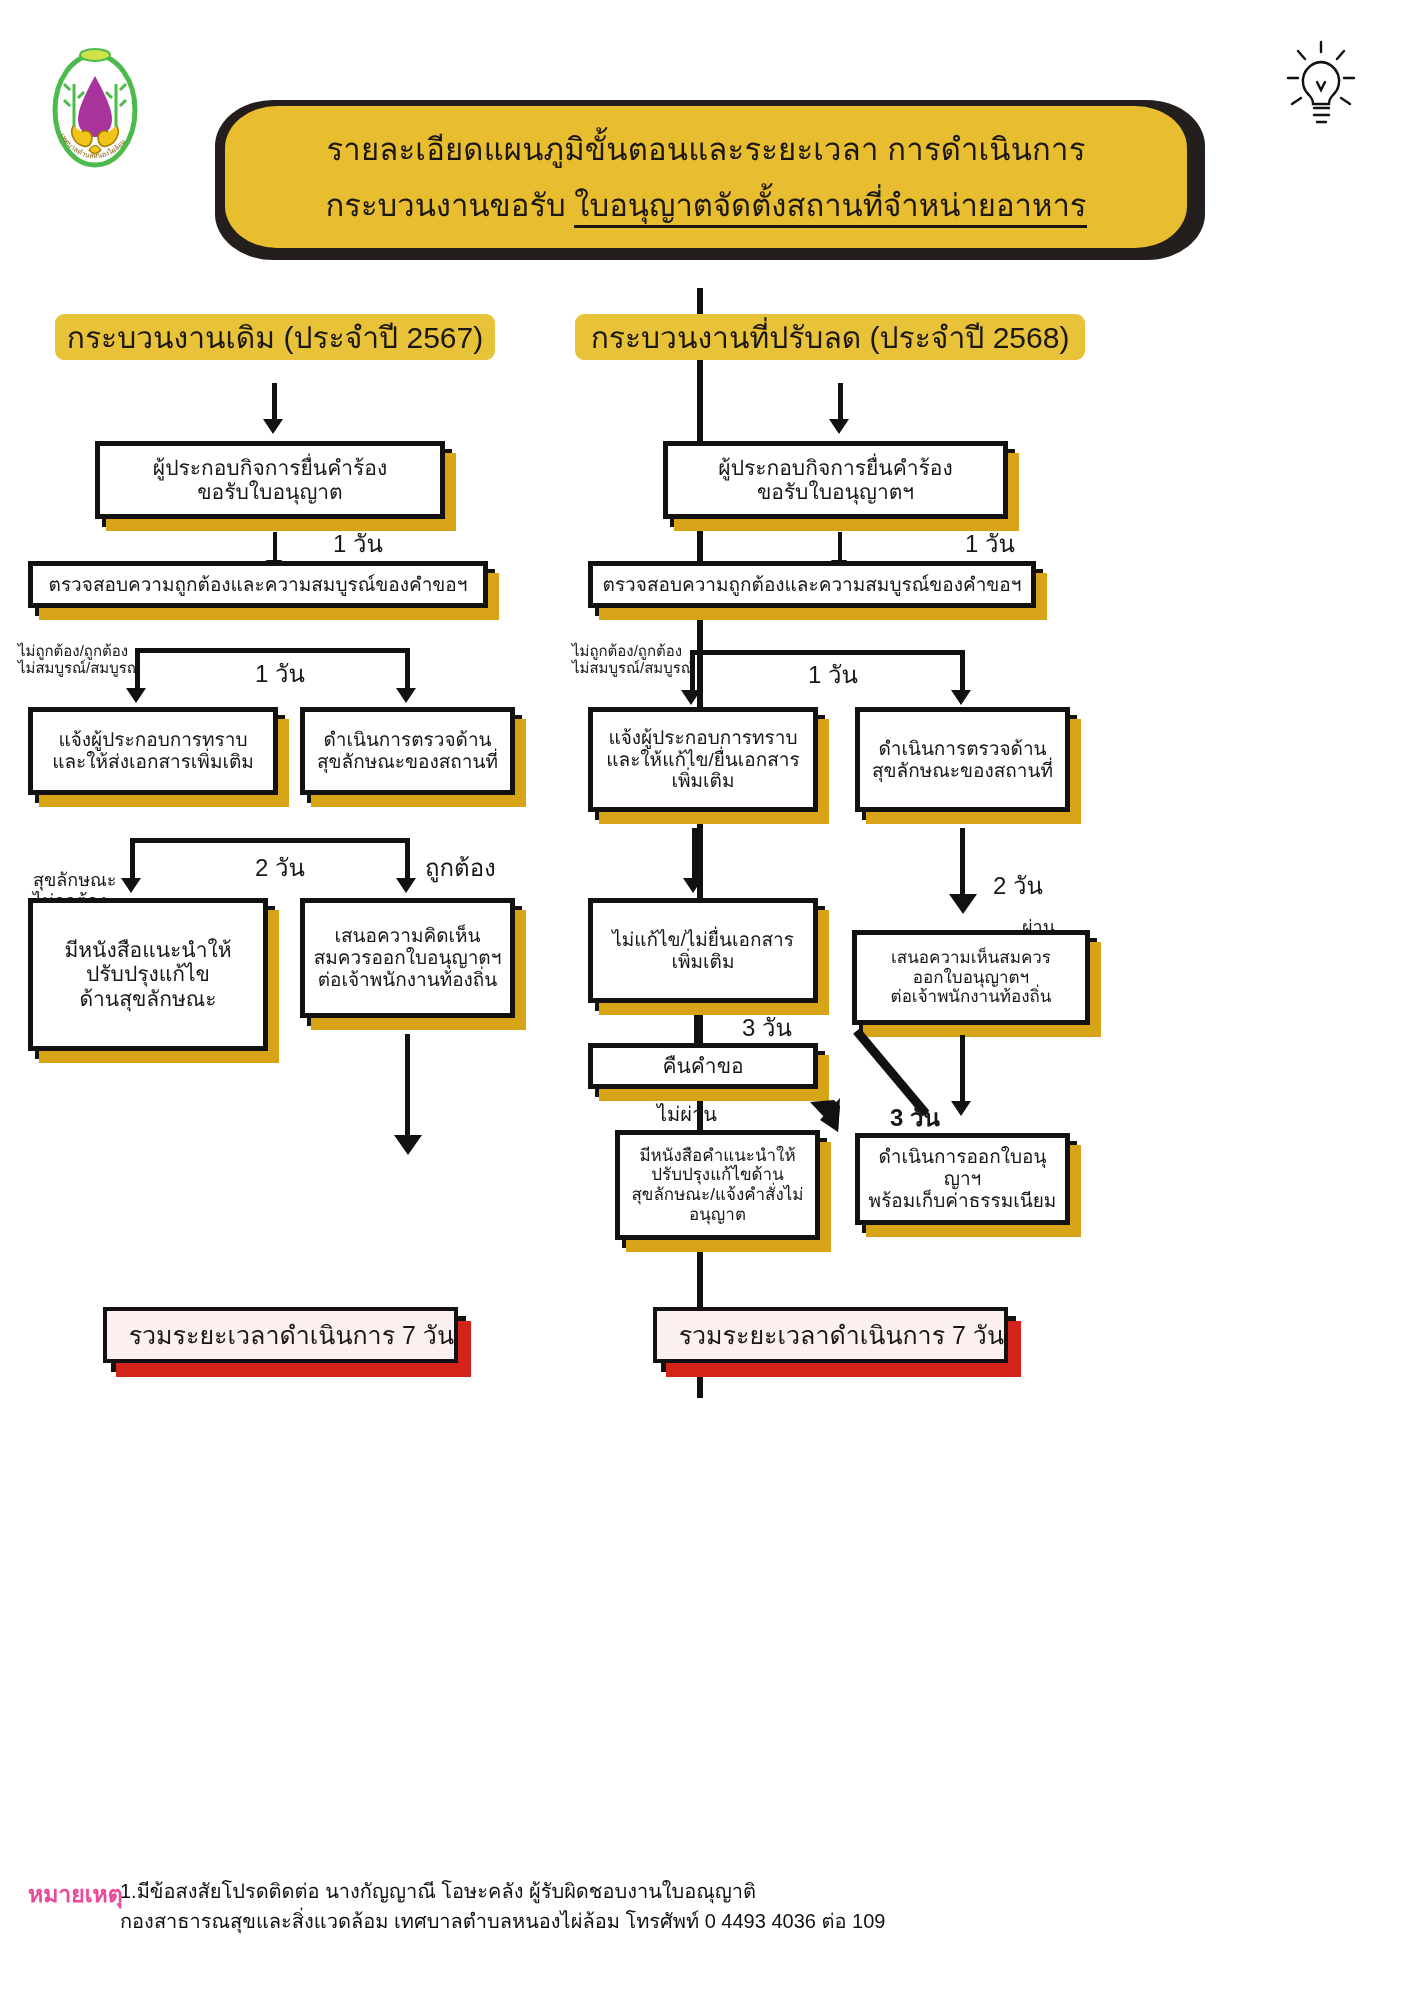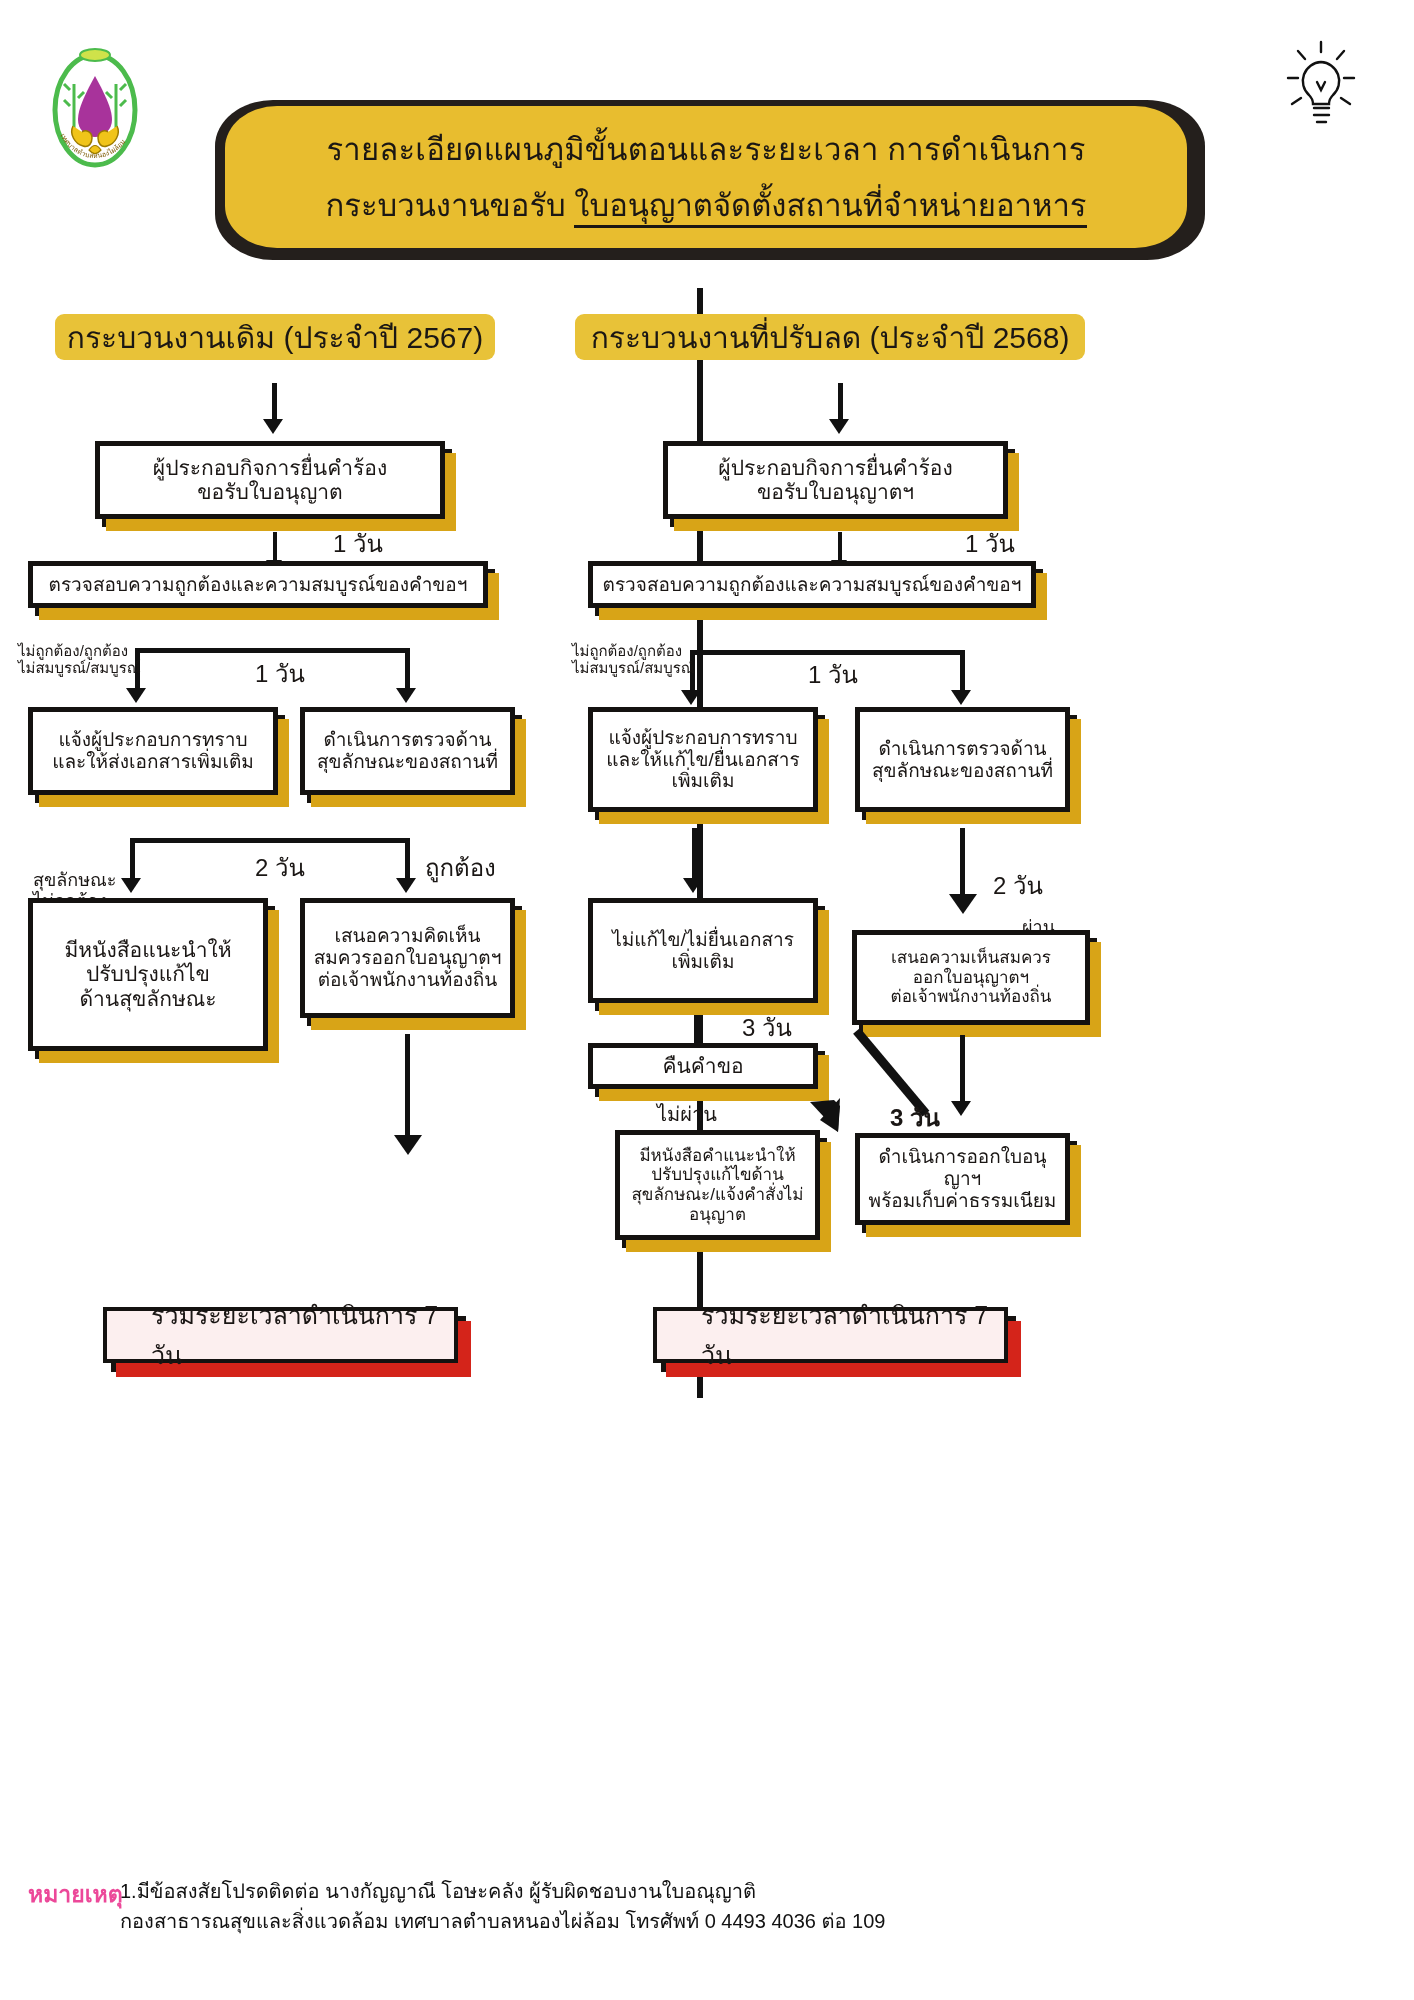--- a/index.html
+++ b/index.html
@@ -69,21 +69,21 @@
   .box.small .txt{font-size:19px;}
   .box.tiny .txt{font-size:17px;}
 
   
   .sumbar{position:absolute;box-sizing:border-box;}
   .sumbar .sh1{position:absolute;left:8px;top:9px;right:-8px;bottom:-9px;background:#151210;}
   .sumbar .sh2{position:absolute;left:13px;top:14px;right:-13px;bottom:-14px;background:#d4241a;}
   .sumbar .face{
     position:absolute;left:0;top:0;width:100%;height:100%;
     background:#fcefef;border:4px solid #141210;box-sizing:border-box;
-    display:flex;align-items:center;justify-content:flex-start;padding-left:44px;
+    display:flex;align-items:center;justify-content:flex-end;
   }
   .sumbar .txt{position:relative;font-size:25px;color:#1a1614;}
 
   
   .vline{position:absolute;background:#111;width:5px;}
   .hline{position:absolute;background:#111;height:5px;}
   .vline.thin{width:4px;}
   .arrow{
     position:absolute;width:0;height:0;
     border-left:10px solid transparent;border-right:10px solid transparent;

